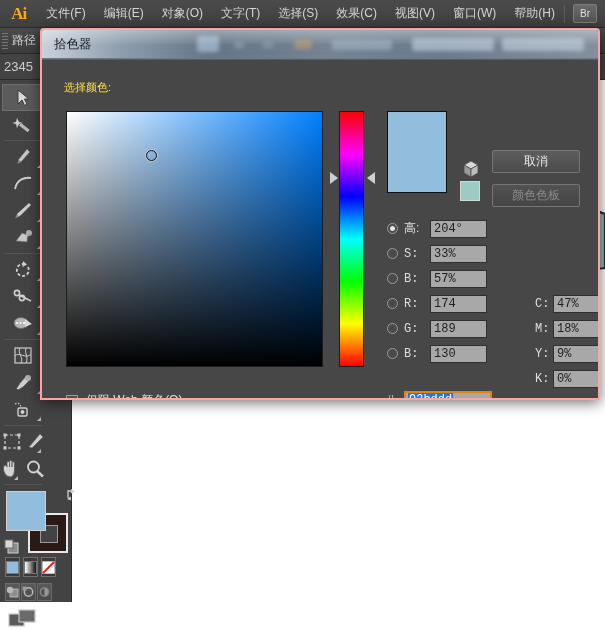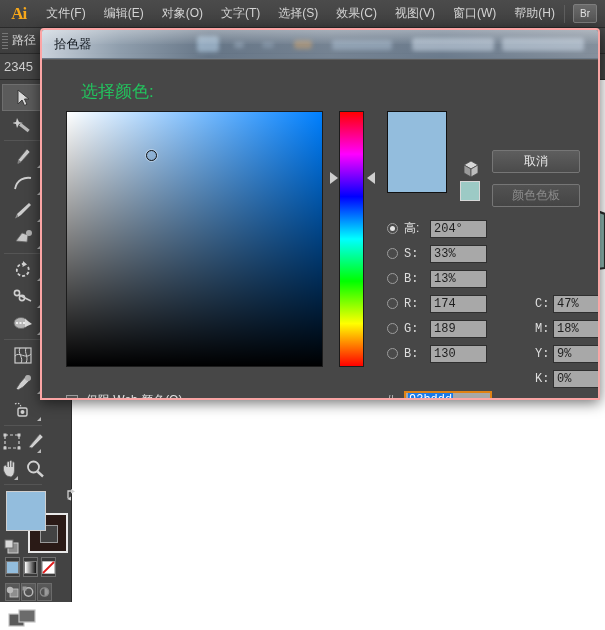--- a/index.html
+++ b/index.html
@@ -157,22 +157,22 @@
     position: absolute; left: 12px; top: 6px; z-index: 3;
     color: #10161d; font-size: 12.5px;
   }
   #dialog-body {
     height: 343px;
     background: #474747;
     border-top: 1px solid #5c5c5c;
     position: relative;
   }
   #select-color-label {
-    position: absolute; left: 39px; top: 20px;
-    color: #22c55e; font-size: 17px;
+    position: absolute; left: 22px; top: 20px;
+    color: #fde047; font-size: 11px;
   }
 
   
   #colorfield {
     position: absolute; left: 24px; top: 51px; width: 257px; height: 256px;
     border: 1px solid #1c1c1c;
   }
   #cf-hue { position: absolute; inset: 0; background: #0080ff; }
   #cf-sat { position: absolute; inset: 0;
     background: linear-gradient(to right, #ffffff, rgba(255,255,255,0)); }
@@ -593,21 +593,21 @@
       <span class="numfield">204°</span>
     </div>
     <div class="numrow" style="top:183px">
       <span class="radio"></span>
       <span class="numlabel">S:</span>
       <span class="numfield">33%</span>
     </div>
     <div class="numrow" style="top:208px">
       <span class="radio"></span>
       <span class="numlabel">B:</span>
-      <span class="numfield">13%</span>
+      <span class="numfield">57%</span>
     </div>
 
     <div class="numrow" style="top:233px">
       <span class="radio"></span>
       <span class="numlabel">R:</span>
       <span class="numfield">174</span>
     </div>
     <div class="numrow" style="top:258px">
       <span class="radio"></span>
       <span class="numlabel">G:</span>

